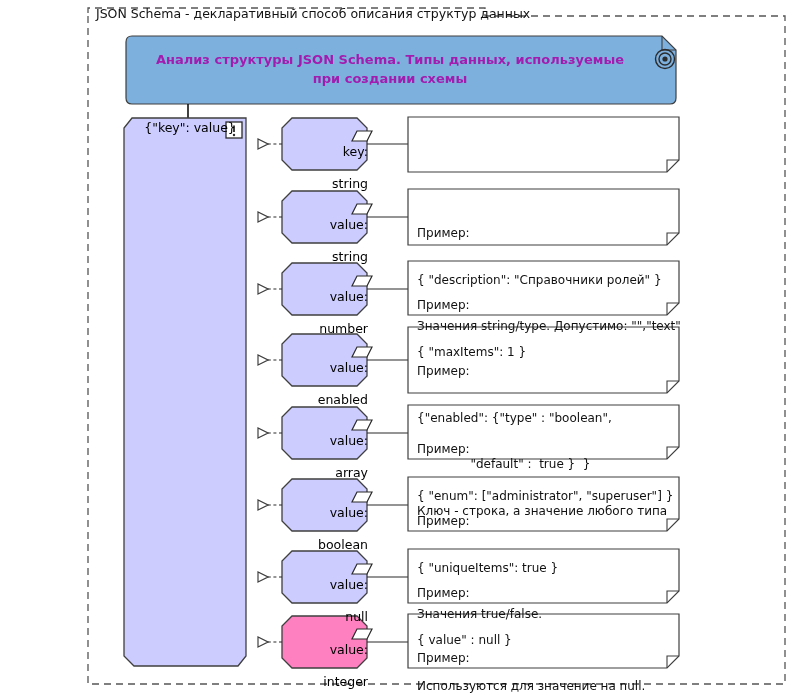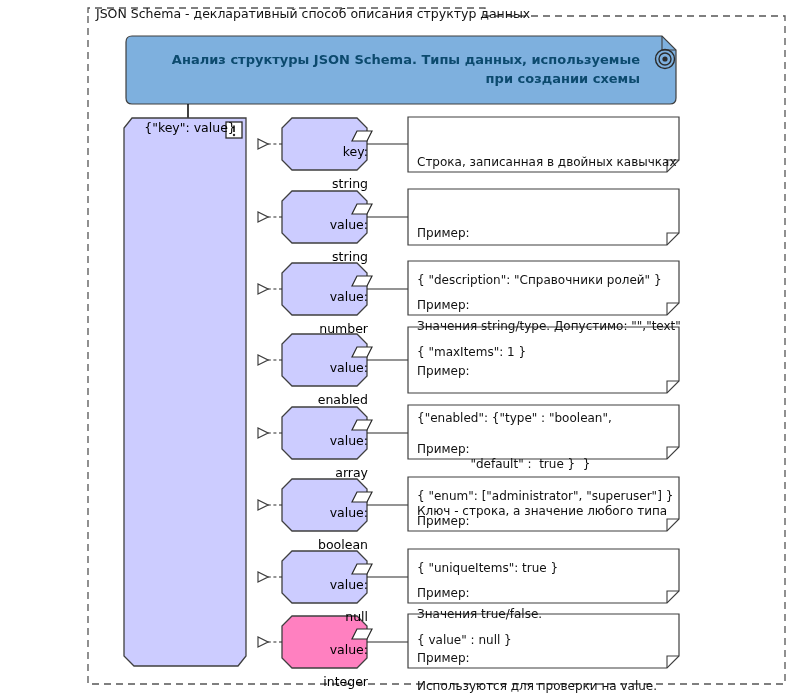--- a/index.html
+++ b/index.html
@@ -13,21 +13,21 @@
   .txt{position:absolute;white-space:pre;}
 
   
   .frame-label{
     left:96px;top:6px;font-size:12.5px;color:#111;
   }
 
   
   .title-banner-text{
     left:140px;top:50px;width:500px;
-    text-align:right;font-size:13px;font-weight:bold;color:#0c4a6e;
+    text-align:center;font-size:13px;font-weight:bold;color:#a21caf;
     line-height:19px;white-space:normal;
   }
 
   
   .keyval-text{
     left:140px;top:120px;width:100px;text-align:center;
     font-size:12.5px;color:#000;
   }
 
   
@@ -181,23 +181,20 @@
   </div>
   <div class="txt node-label" style="left:272px;top:561px;">
     <span>value:</span><br>
     <span>null</span>
   </div>
   <div class="txt node-label" style="left:272px;top:626px;">
     <span>value:</span><br>
     <span>integer</span>
   </div>
 
-  <div class="txt note-text" style="left:417px;top:124px;">
-    <span class="ln">Строка, записанная в двойных кавычках</span>
-  </div>
 
   <div class="txt note-text" style="left:417px;top:195px;">
     <span class="ln">Пример:</span>
     <span class="ln">{ "description": "Справочники ролей" }</span>
     <span class="ln">Значения string/type. Допустимо: "","text"</span>
   </div>
 
   <div class="txt note-text" style="left:417px;top:267px;">
     <span class="ln">Пример:</span>
     <span class="ln">{ "maxItems": 1 }</span>
@@ -217,21 +214,21 @@
 
   <div class="txt note-text" style="left:417px;top:483px;">
     <span class="ln">Пример:</span>
     <span class="ln">{ "uniqueItems": true }</span>
     <span class="ln">Значения true/false.</span>
   </div>
 
   <div class="txt note-text" style="left:417px;top:555px;">
     <span class="ln">Пример:</span>
     <span class="ln">{ value" : null }</span>
-    <span class="ln">Используются для проверки на value.</span>
+    <span class="ln">Используются для значение на null.</span>
   </div>
 
   <div class="txt note-text" style="left:417px;top:620px;">
     <span class="ln">Пример:</span>
     
     
   </div>
 
 </div>
 

